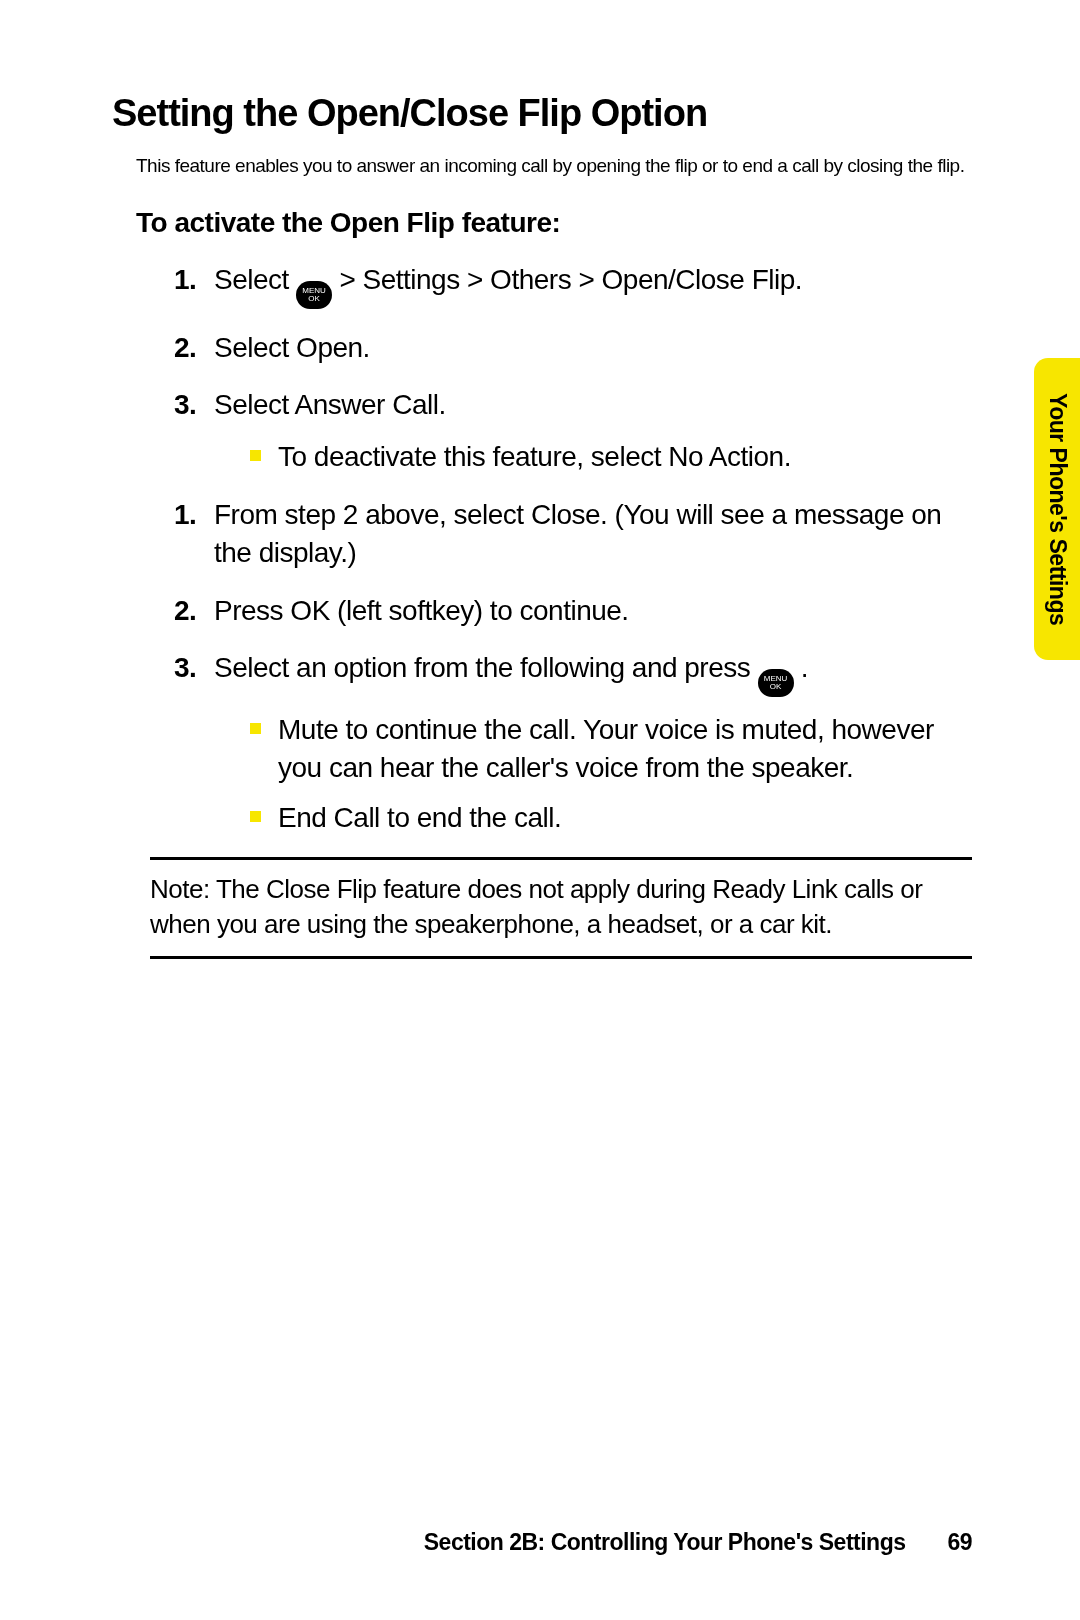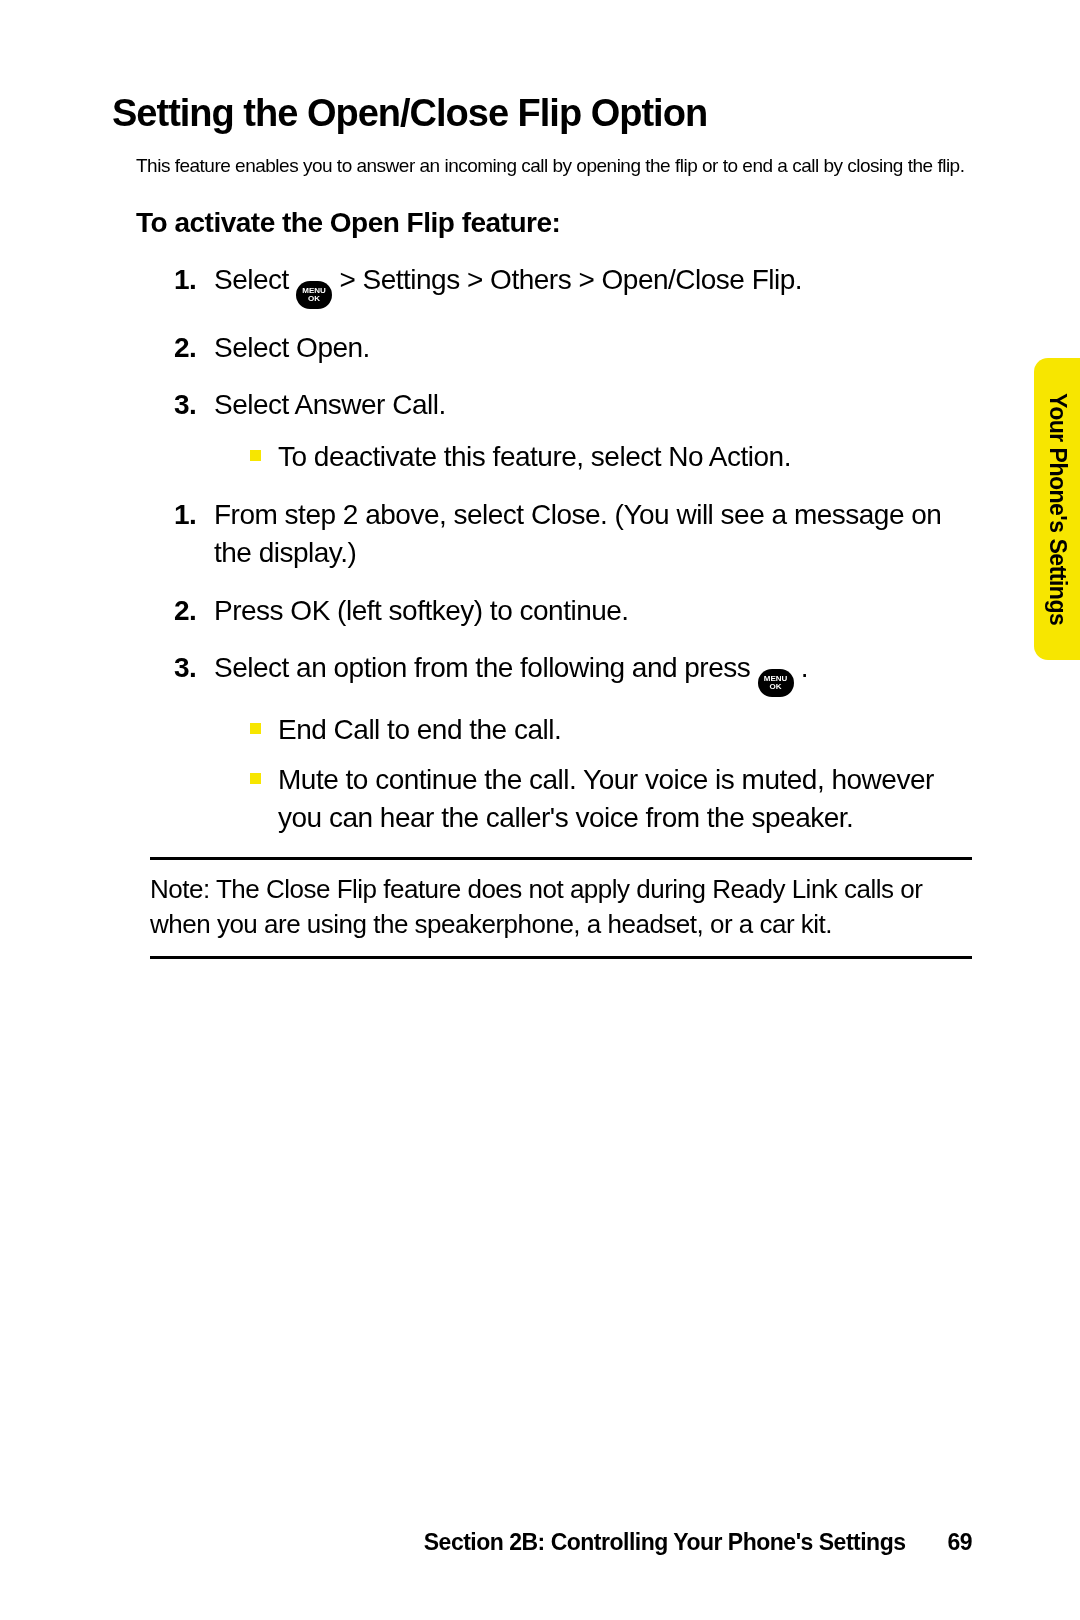--- a/index.html
+++ b/index.html
@@ -78,21 +78,21 @@
     width: 36px;
     height: 28px;
     background: #000;
     border-radius: 14px / 14px;
     vertical-align: -4px;
     position: relative;
   }
   .menu-icon .t {
     color: #fff;
     font-size: 8px;
-    font-weight: 700;
+    font-weight: 400;
     line-height: 1;
     text-align: center;
     letter-spacing: 0;
   }
   .note-block {
     border-top: 3px solid #000;
     border-bottom: 3px solid #000;
     padding: 12px 0 14px 0;
     margin-top: 6px;
     font-size: 26px;
@@ -176,24 +176,24 @@
       <span>Press </span><b>OK</b><span> (left softkey) to continue.</span>
     </li>
     <li>
       <span class="num">3.</span>
       <span>Select an option from the following and press </span>
       <span class="menu-icon">
         <span class="t"><span>MENU</span><br><span>OK</span></span>
       </span><span> .</span>
       <ul class="sub-bullets">
         <li>
-          <b>End Call</b><span> to end the call.</span>
+          <b>Mute</b><span> to continue the call. Your voice is muted, however you can hear the caller's voice from the speaker.</span>
         </li>
         <li>
-          <b>Mute</b><span> to continue the call. Your voice is muted, however you can hear the caller's voice from the speaker.</span>
+          <b>End Call</b><span> to end the call.</span>
         </li>
       </ul>
     </li>
   </ol>
 
   <div class="note-block">
     <b>Note:</b><span> The Close Flip feature does not apply during Ready Link calls or when you are using the speakerphone, a headset, or a car kit.</span>
   </div>
 
 </div>

